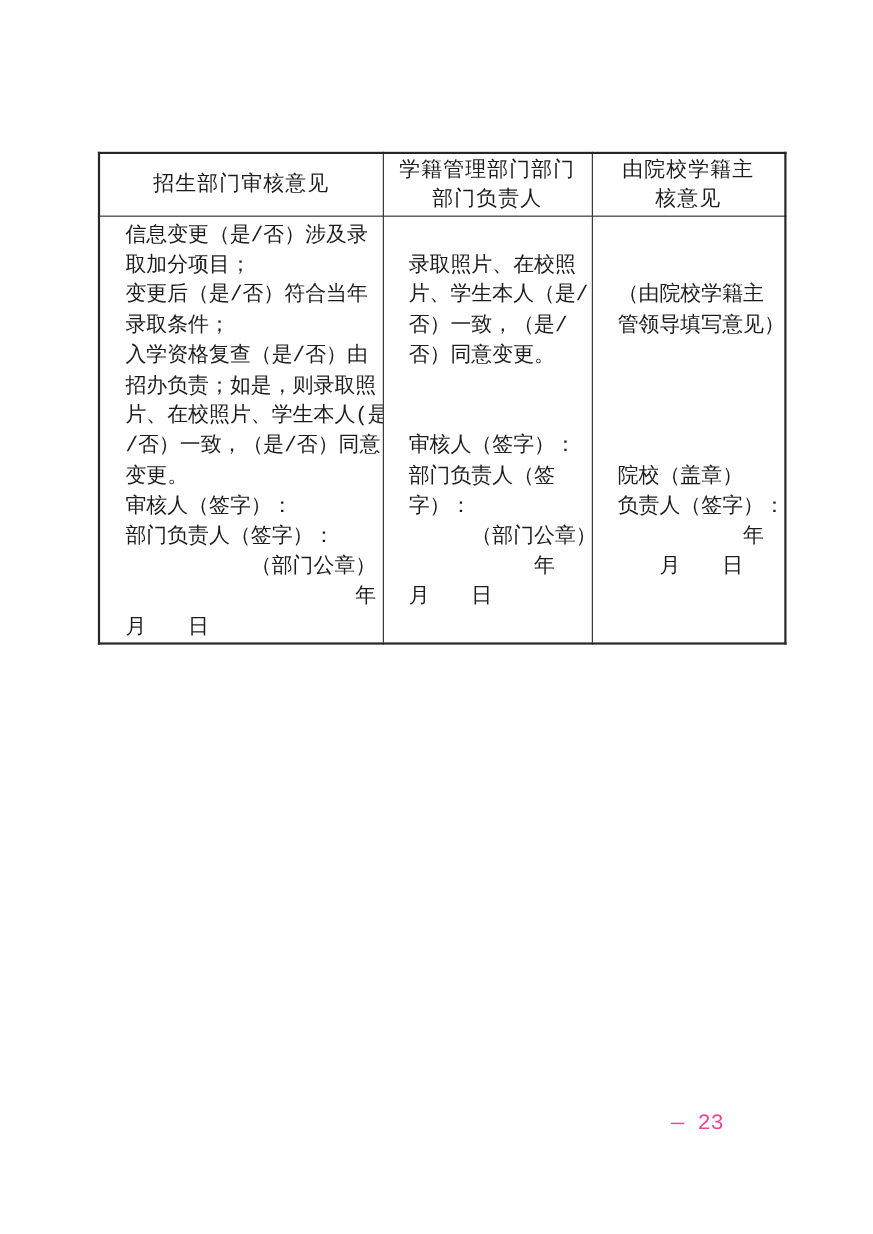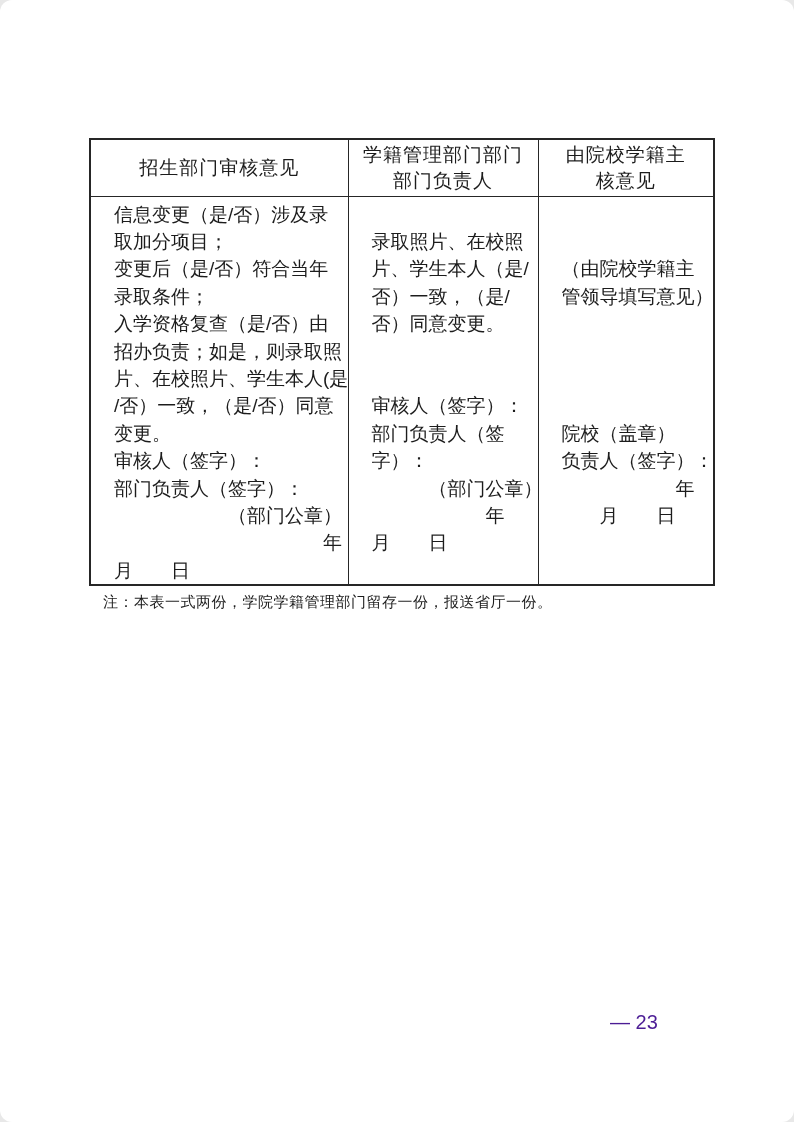--- a/index.html
+++ b/index.html
@@ -3,24 +3,23 @@
 <meta charset="utf-8">
 <style>
   * { margin: 0; padding: 0; box-sizing: border-box; }
   html, body { background: #e8e8e8; }
   .page {
     position: relative;
     width: 794px;
     height: 1122px;
     margin: 0 auto;
     background: #ffffff;
-    font-family: Liberation Sans, sans-serif;
+    font-family: Liberation Mono, monospace;
     color: #1c1c1c;
     overflow: hidden;
-    border-radius: 12px;
   }
   table.review-table {
     position: absolute;
     left: 89px;
     top: 138px;
     width: 624px;
     border-collapse: collapse;
     table-layout: fixed;
     border: 2px solid #262626;
   }
@@ -56,21 +55,21 @@
     line-height: 20px;
     letter-spacing: 0.5px;
     color: #1c1c1c;
   }
   .page-number {
     position: absolute;
     left: 610px;
     top: 1009px;
     font-size: 20px;
     line-height: 26px;
-    color: #4c1d95;
+    color: #ec4899;
   }
 </style>
 </head>
 <body>
 
 <div class="page">
 
   <table class="review-table">
     <colgroup>
       <col style="width:258px">
@@ -124,17 +123,16 @@
 
 
 院校（盖章）
 负责人（签字）：
 　　　　　　年
 　　月　　日</td>
       </tr>
     </tbody>
   </table>
 
-  <div class="footnote">注：本表一式两份，学院学籍管理部门留存一份，报送省厅一份。</div>
 
   <div class="page-number">— 23</div>
 
 </div>
 
 </body></html>

